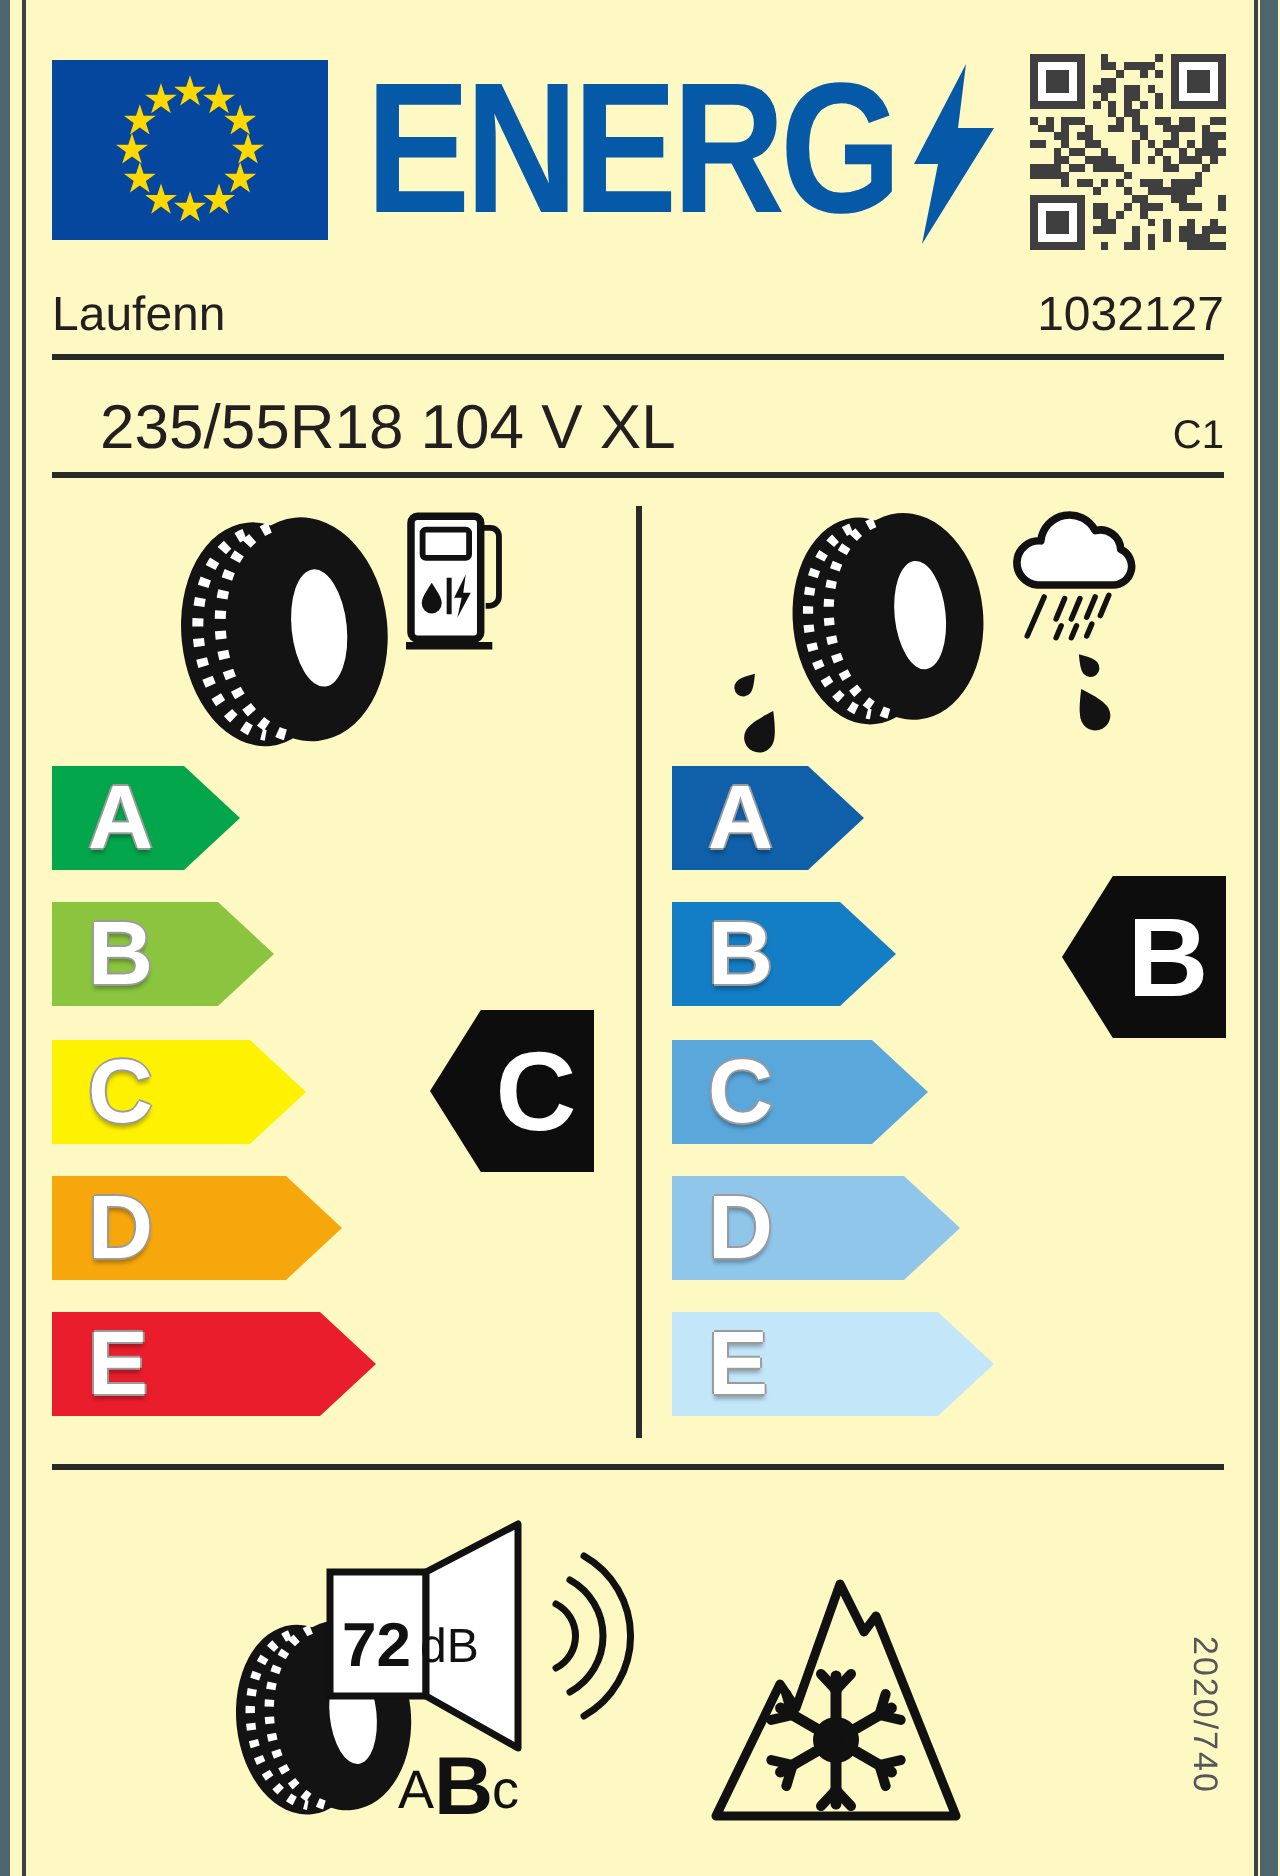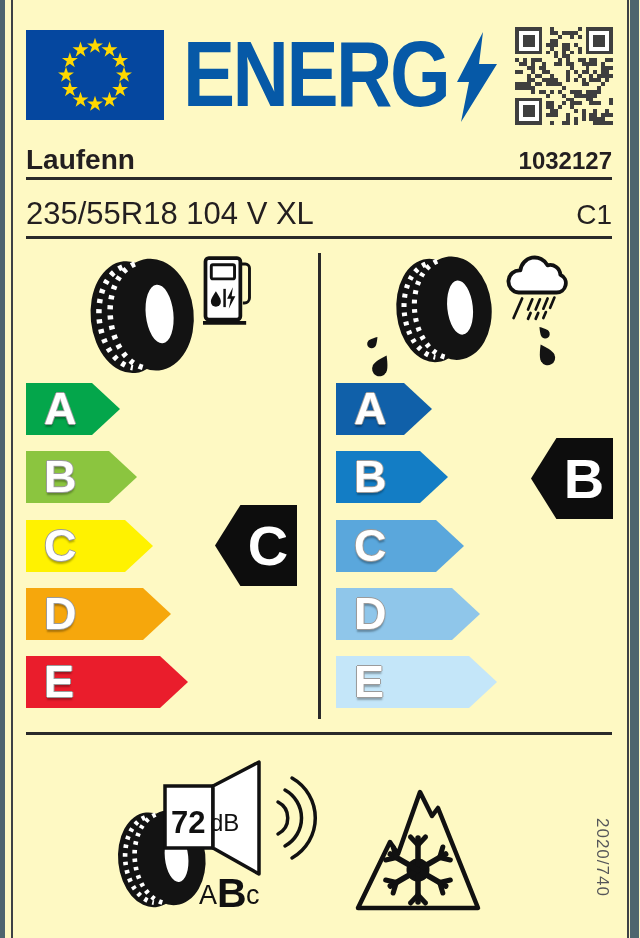--- a/index.html
+++ b/index.html
@@ -9,25 +9,25 @@
   .edge-line{position:absolute;top:0;height:100%;background:#3d4146;}
   
   #flag{position:absolute;left:26px;top:30px;}
   #energ{position:absolute;left:183px;top:30px;font-size:93px;line-height:88px;font-weight:bold;
          letter-spacing:-3px;color:#0659a7;transform:scaleX(.84);transform-origin:left top;white-space:nowrap;}
   #bolt{position:absolute;left:452px;top:32px;}
   #qr{position:absolute;left:515px;top:27px;}
   
   .row{position:absolute;left:26px;width:586px;display:flex;justify-content:space-between;align-items:baseline;}
   #brand-row{top:144px;}
-  #brand-row .brand{font-size:28px;font-weight:bold;}
-  #brand-row .artno{font-size:24px;font-weight:bold;}
+  #brand-row .brand{font-size:24px;font-weight:normal;}
+  #brand-row .artno{font-size:24px;}
   #size-row{top:196px;}
-  #size-row .size{font-size:31px;}
-  #size-row .tclass{font-size:28px;}
+  #size-row .size{font-size:31px;margin-left:24px;}
+  #size-row .tclass{font-size:20px;}
   .rule{position:absolute;left:26px;width:586px;height:2.5px;background:#2a2a2a;}
   #rule1{top:177px;} #rule2{top:236px;} #rule3{top:732px;}
   #vdivider{position:absolute;left:318px;top:253px;width:2.5px;height:466px;background:#2a2a2a;}
   
   .arrow{position:absolute;height:52px;
          clip-path:polygon(0 0,calc(100% - 28px) 0,100% 50%,calc(100% - 28px) 100%,0 100%);
          filter:drop-shadow(0 1px 1px rgba(0,0,0,.35));}
   .arrow span{display:block;padding-left:18px;font-size:45px;line-height:52px;font-weight:bold;color:#fff;
          text-shadow:1px 0 0 #9b9b9b,-1px 0 0 #9b9b9b,0 1px 0 #9b9b9b,0 -1px 0 #9b9b9b,0 2.5px 2px rgba(0,0,0,.3);}
   .fuel-arrow{left:26px;}

